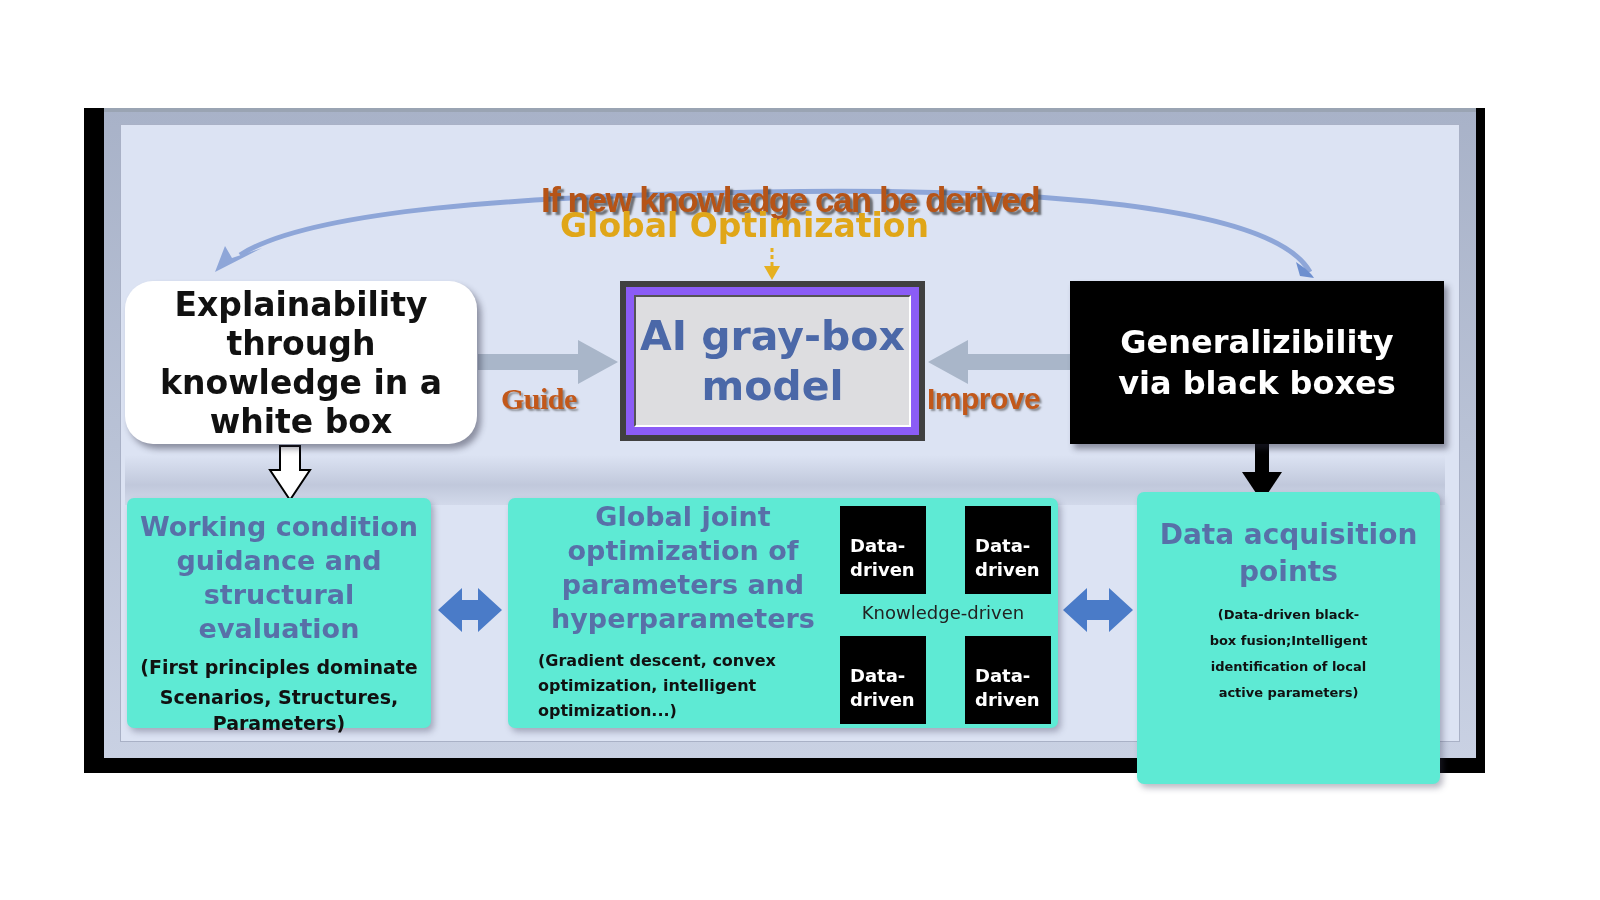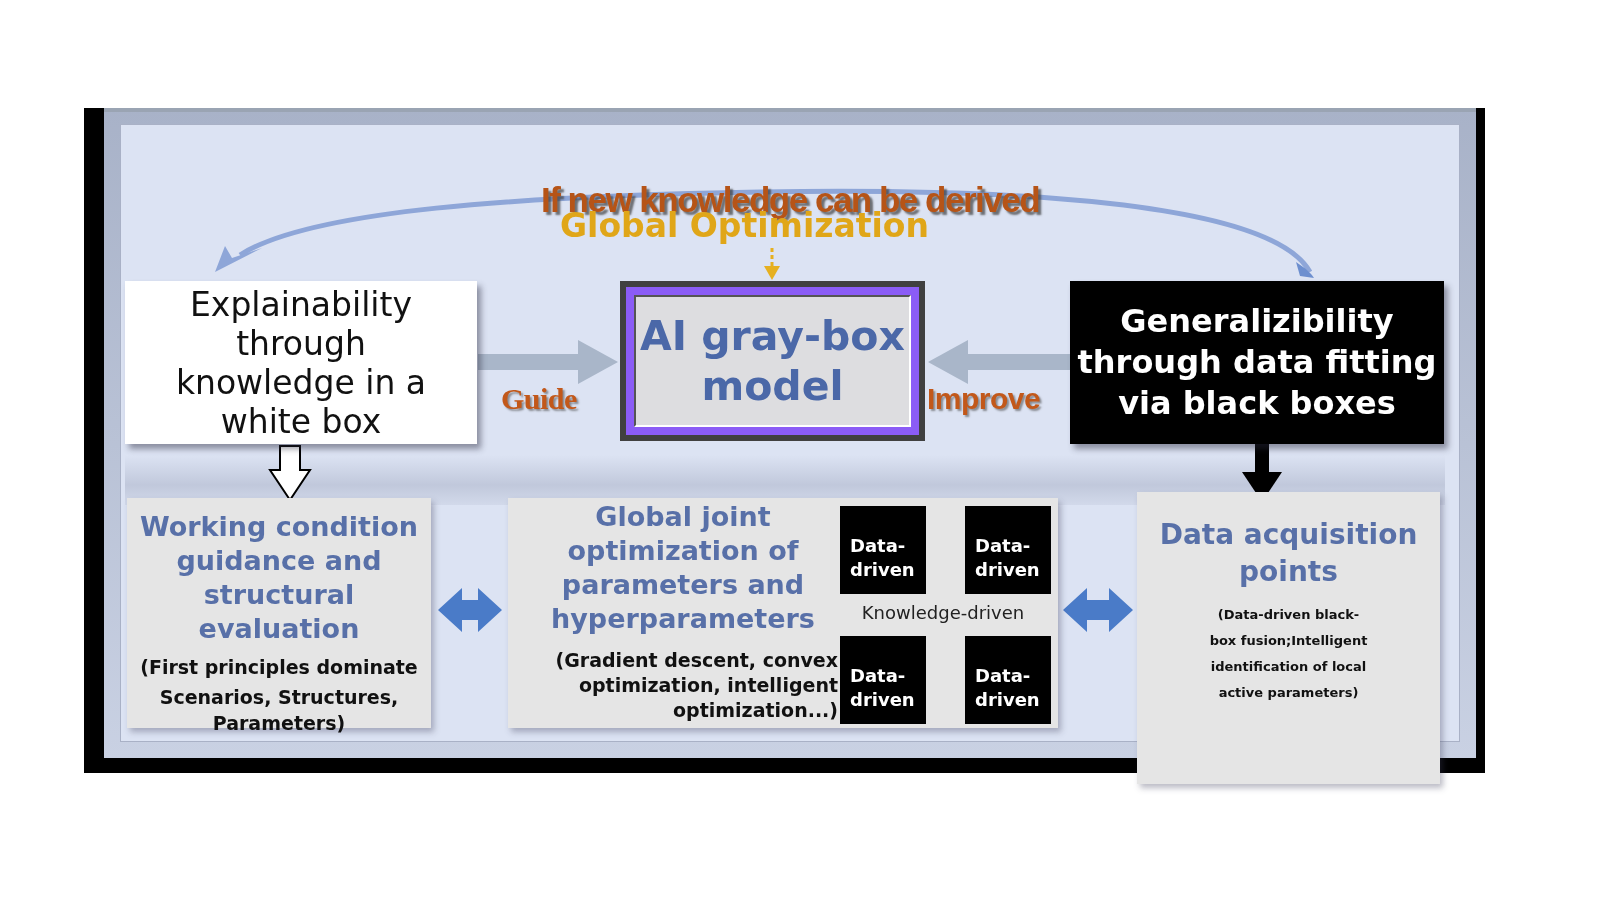--- a/index.html
+++ b/index.html
@@ -12,41 +12,41 @@
   #frame-top { left:104px; top:108px; width:1372px; height:4px; background:#9aa4b3; }
   #panel { left:120px; top:124px; width:1340px; height:618px; background:#dce3f3;
      border:1px solid #a9b1c6; box-sizing:border-box; }
   .shade { position:absolute; background:linear-gradient(to bottom, rgba(180,188,210,0) 0%, rgba(170,178,200,0.55) 60%, rgba(170,178,200,0.2) 100%); }
   .title-orange { font-family:"Liberation Sans", sans-serif; font-weight:bold; color:#b65417;
      text-shadow: 3px 3px 2px rgba(60,60,60,0.7); letter-spacing:-1.5px; }
   #knowledge-title { left:470px; top:138px; width:640px; text-align:center; font-size:35px;margin-top:42px; }
   #global-opt { left:560px; top:206px; width:420px; text-align:left; font-size:33px; font-weight:bold; color:#e0a618; }
   .box-white { background:#fff; box-shadow: 4px 5px 6px rgba(40,40,60,0.45); }
   #white-box { left:125px; top:281px; width:352px; height:163px; display:flex; align-items:center; justify-content:center;
-     text-align:center; font-size:33px; font-weight:normal; color:#111; line-height:39px; }
+     text-align:center; font-size:33px; font-weight:bold; color:#111; line-height:39px;border-radius:28px; }
   #gray-box { left:620px; top:281px; width:305px; height:160px; background:#8b5cf6; border:6px solid #404040; box-sizing:border-box; }
   #gray-box-inner { position:absolute; left:8px; top:8px; right:8px; bottom:8px; background:#dddde0;
      border-top:2px solid #555; border-left:2px solid #555; border-right:2px solid #fff; border-bottom:2px solid #fff;
      display:flex; align-items:center; justify-content:center; text-align:center;
      font-size:41px; font-weight:bold; color:#4b68a8; line-height:50px; }
   #black-box { left:1070px; top:281px; width:374px; height:163px; background:#000; color:#fff;
      box-shadow: 4px 5px 6px rgba(40,40,60,0.45);
      display:flex; align-items:center; justify-content:center; text-align:center;
      font-size:32px; font-weight:bold; line-height:41px; }
   .label-orange { font-family:"Liberation Sans", sans-serif; font-weight:bold; font-size:30px; color:#c2581a;
      text-shadow:2px 2px 2px rgba(80,80,80,0.6); letter-spacing:-0.5px; }
   #guide-label { left:501px; top:382px;font-family:Liberation Serif, serif; }
   #improve-label { left:927px; top:382px; }
-  .bottom-box { background:#e5e5e5; box-shadow: 3px 4px 6px rgba(60,60,90,0.35); }
+  .bottom-box { background:#5eead4; box-shadow: 3px 4px 6px rgba(60,60,90,0.35); border-radius: 7px; }
   #wc-box { left:127px; top:498px; width:304px; height:230px; text-align:center; }
   #wc-title { font-size:27px; font-weight:bold; color:#5870a8; line-height:34px; margin-top:12px; }
   #wc-sub { font-size:19px; font-weight:bold; color:#111; line-height:26px; margin-top:8px; }
   #go-box { left:508px; top:498px; width:550px; height:230px; }
   #go-title { position:absolute; left:20px; top:2px; width:310px; text-align:center; font-size:27px; font-weight:bold; color:#5870a8; line-height:34px; }
-  #go-sub { position:absolute; left:30px; top:150px; width:300px; text-align:right; font-size:19px; font-weight:bold; color:#111; line-height:25px; }
+  #go-sub { position:absolute; left:30px; top:150px; width:300px; text-align:left; font-size:16px; font-weight:bold; color:#111; line-height:25px; }
   .dd { position:absolute; width:86px; height:88px; background:#000; color:#fff; font-size:18px; font-weight:bold;
      line-height:24px; padding:28px 0 0 10px; box-sizing:border-box; }
   #kd-label { position:absolute; left:330px; top:104px; width:210px; text-align:center; font-size:18px; color:#222; }
   #da-box { left:1137px; top:492px; width:303px; height:292px; text-align:center; }
   #da-title { font-size:28px; font-weight:bold; color:#5870a8; line-height:37px; margin-top:24px; }
   #da-sub { font-size:13px; font-weight:bold; color:#111; line-height:26px; margin-top:12px; }
   svg.overlay { position:absolute; left:0; top:0; }
 </style>
 </head>
 <body>
@@ -99,21 +99,20 @@
     <div>
       <div>AI gray-box</div>
       <div>model</div>
     </div>
   </div>
 </div>
 
 <div id="black-box" class="abs">
   <div>
     <div>Generalizibility</div>
-    <div>through data fitting</div>
     <div>via black boxes</div>
   </div>
 </div>
 
 <div id="guide-label" class="abs label-orange">Guide</div>
 <div id="improve-label" class="abs label-orange">Improve</div>
 
 <div id="wc-box" class="abs bottom-box">
   <div id="wc-title">
     <div>Working condition</div>

